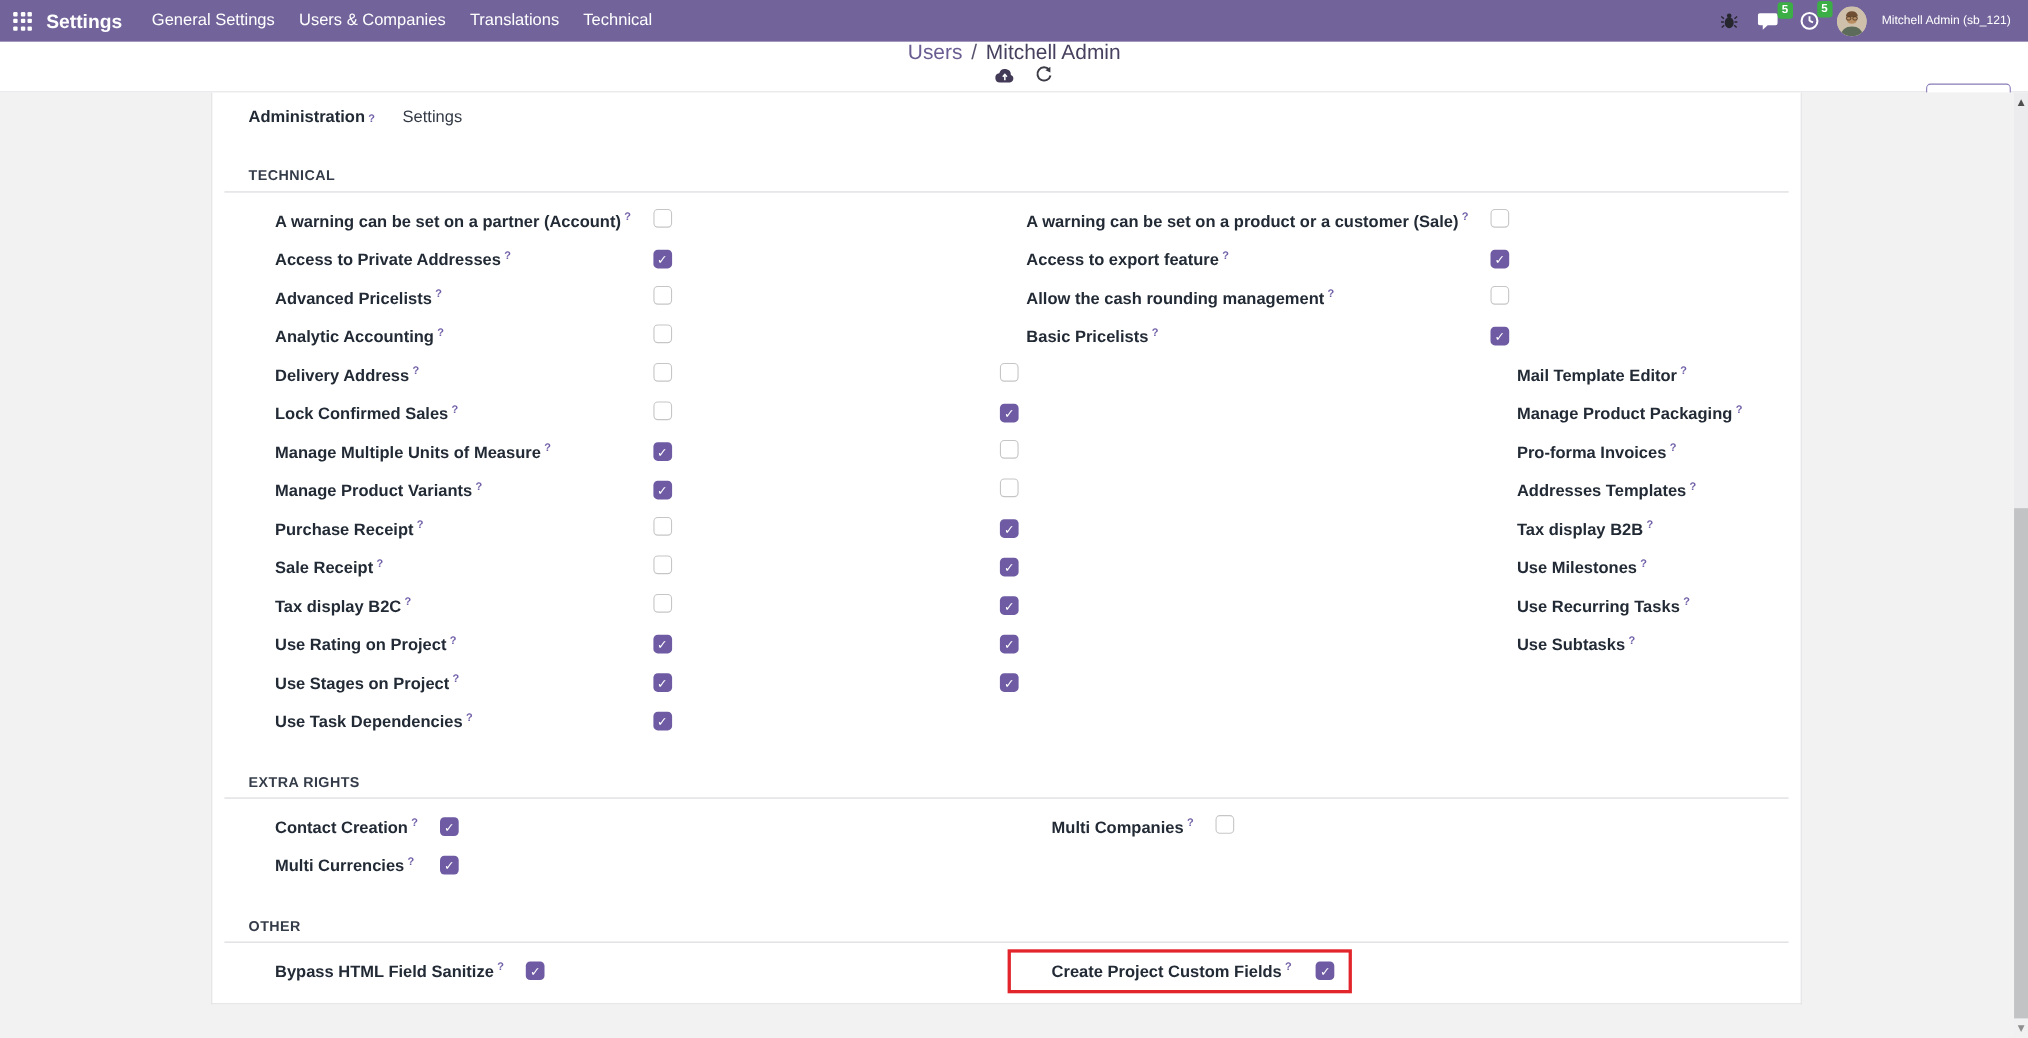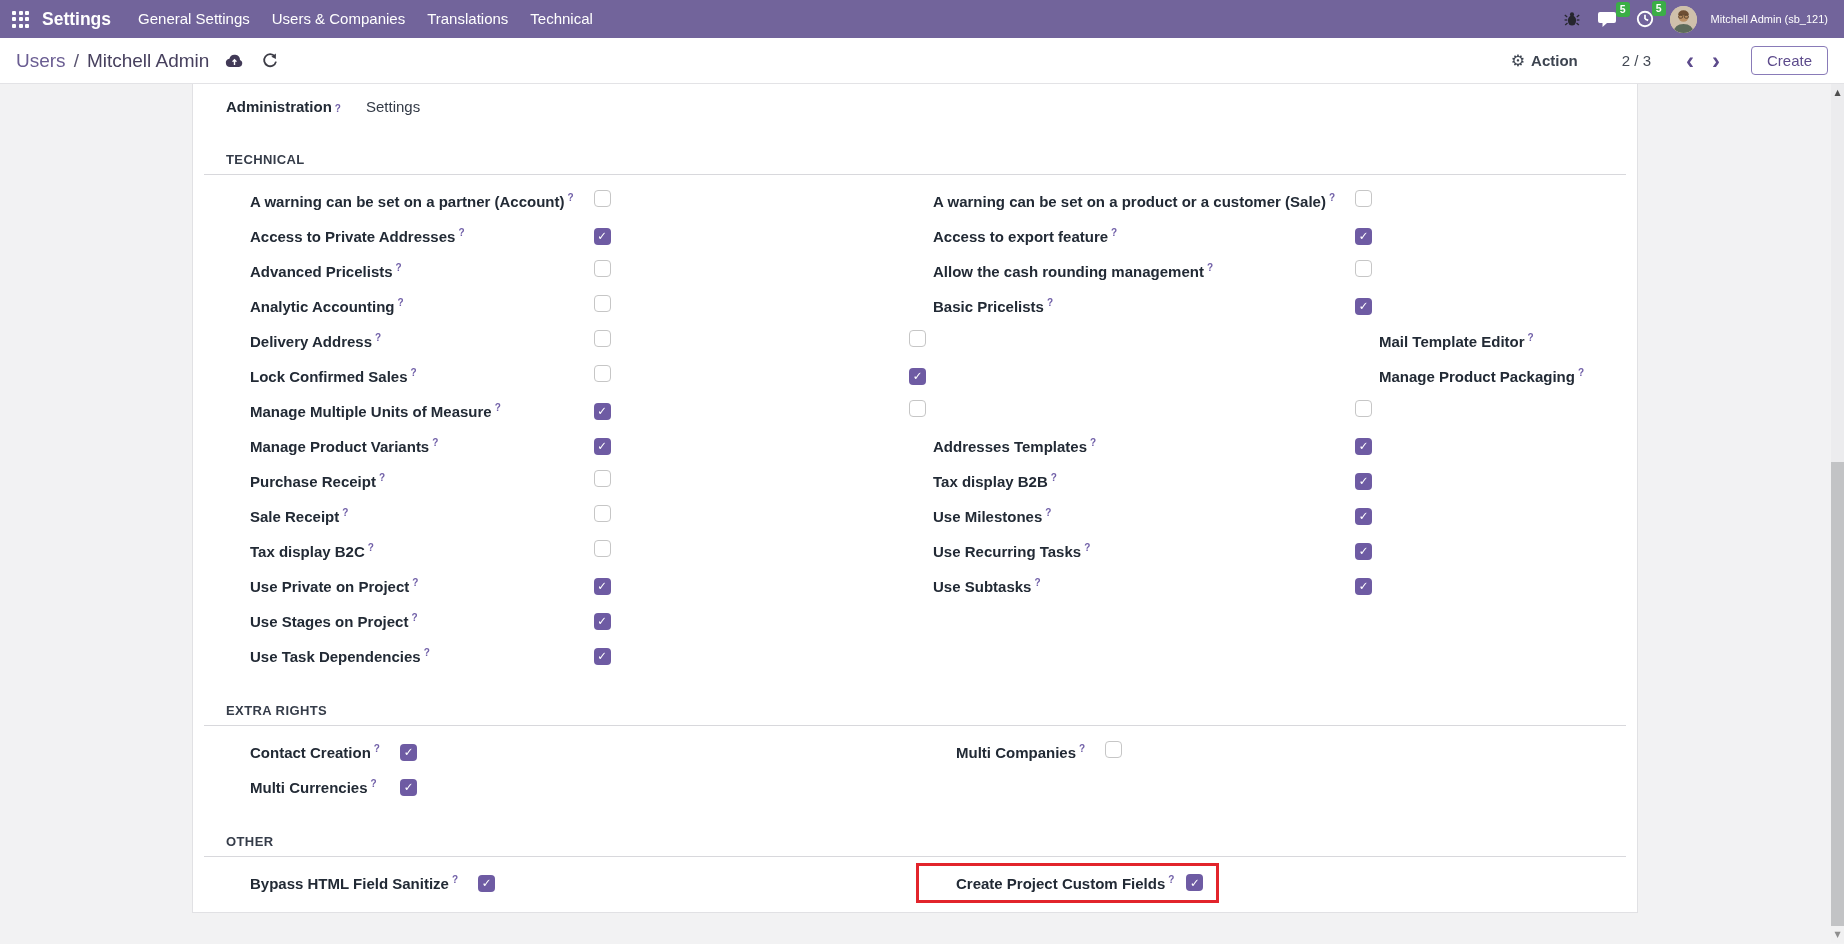--- a/index.html
+++ b/index.html
@@ -25,21 +25,21 @@
   .badge {
     position:absolute; top:-7px; right:-10px; background:#3BAE46; color:#fff;
     font-size:10.5px; font-weight:700; line-height:13px; padding:1px 4px; border-radius:3px;
   }
   .avatar { width:27px; height:27px; border-radius:50%; overflow:hidden; flex:0 0 auto; cursor:pointer; background:#d6cab8; }
   .user-name { font-size:11px; cursor:pointer; white-space:nowrap; }
 
   
   .controlbar {
     height:46px; background:#fff; border-bottom:1px solid #e3e3e6;
-    display:flex; align-items:center; padding:0 16px;
+    display:flex; align-items:center; padding:0 16px;flex-direction:column;
   }
   .breadcrumb { font-size:19px; display:flex; align-items:center; }
   .bc-parent { color:#6a5d92; cursor:pointer; }
   .bc-sep { color:#5a5470; margin:0 8px; }
   .bc-current { color:#47405e; }
   .bc-icons { display:flex; align-items:center; gap:18px; margin-left:16px; }
   .bc-icons svg { display:block; cursor:pointer; }
   .cb-right { margin-left:auto; display:flex; align-items:center; }
   .action-btn { display:flex; align-items:center; gap:6px; font-size:15px; color:#3d4450; cursor:pointer; font-weight:600;}
   .gear-glyph { font-family:"DejaVu Sans",sans-serif; font-size:16px; font-weight:400; }
@@ -80,21 +80,21 @@
   .checkbox.unchecked { background:#fff; border:1px solid #c6c6c6; }
   .checkbox.checked {
     background:#6E5BA3; color:#fff; font-size:11.5px; font-weight:700;
     font-family:"DejaVu Sans",sans-serif;
   }
   .cell-full { grid-column:1 / -1; }
   .highlight-box {
     display:inline-flex; align-items:center; border:3px solid #E2242B;
     padding:8px 13px; margin:-6px 0 -6px -16px;
   }
-  .highlight-box .cell-label { padding-right:12px; }
+  .highlight-box .cell-label { padding-right:22px; }
 
   
   .scrollbar { position:absolute; right:0; top:0; width:13px; height:859px; background:#ececee; }
   .scroll-btn { position:absolute; left:0; width:13px; height:17px; display:flex; align-items:center; justify-content:center; cursor:pointer; font-family:"DejaVu Sans",sans-serif; }
   .scroll-btn.up { top:0; color:#4e4e4e; font-size:8px; }
   .scroll-btn.down { bottom:0; color:#8f8f8f; font-size:8px; background:#f1f1f2; }
   .scroll-thumb { position:absolute; left:0; top:378px; width:13px; height:464px; background:#c2c3c5; cursor:pointer; }
 </style>
 </head>
 <body>
@@ -220,41 +220,42 @@
               <div class="cell-label"><span class="flabel">Manage Multiple Units of Measure</span><sup class="help">?</sup></div>
               <div class="cell-cb"><span class="checkbox checked" role="checkbox" aria-checked="true">✓</span></div>
               <div class="cell-label"><span class="flabel">Manage Product Variants</span><sup class="help">?</sup></div>
               <div class="cell-cb"><span class="checkbox checked" role="checkbox" aria-checked="true">✓</span></div>
               <div class="cell-label"><span class="flabel">Purchase Receipt</span><sup class="help">?</sup></div>
               <div class="cell-cb"><span class="checkbox unchecked" role="checkbox" aria-checked="false"></span></div>
               <div class="cell-label"><span class="flabel">Sale Receipt</span><sup class="help">?</sup></div>
               <div class="cell-cb"><span class="checkbox unchecked" role="checkbox" aria-checked="false"></span></div>
               <div class="cell-label"><span class="flabel">Tax display B2C</span><sup class="help">?</sup></div>
               <div class="cell-cb"><span class="checkbox unchecked" role="checkbox" aria-checked="false"></span></div>
-              <div class="cell-label"><span class="flabel">Use Private on Project</span><sup class="help">?</sup></div>
+              <div class="cell-label"><span class="flabel">Use Rating on Project</span><sup class="help">?</sup></div>
               <div class="cell-cb"><span class="checkbox checked" role="checkbox" aria-checked="true">✓</span></div>
               <div class="cell-label"><span class="flabel">Use Stages on Project</span><sup class="help">?</sup></div>
               <div class="cell-cb"><span class="checkbox checked" role="checkbox" aria-checked="true">✓</span></div>
               <div class="cell-label"><span class="flabel">Use Task Dependencies</span><sup class="help">?</sup></div>
               <div class="cell-cb"><span class="checkbox checked" role="checkbox" aria-checked="true">✓</span></div>
             </div>
             <div class="col-grid second">
               <div class="cell-label"><span class="flabel">A warning can be set on a product or a customer (Sale)</span><sup class="help">?</sup></div>
               <div class="cell-cb"><span class="checkbox unchecked" role="checkbox" aria-checked="false"></span></div>
               <div class="cell-label"><span class="flabel">Access to export feature</span><sup class="help">?</sup></div>
               <div class="cell-cb"><span class="checkbox checked" role="checkbox" aria-checked="true">✓</span></div>
               <div class="cell-label"><span class="flabel">Allow the cash rounding management</span><sup class="help">?</sup></div>
               <div class="cell-cb"><span class="checkbox unchecked" role="checkbox" aria-checked="false"></span></div>
               <div class="cell-label"><span class="flabel">Basic Pricelists</span><sup class="help">?</sup></div>
               <div class="cell-cb"><span class="checkbox checked" role="checkbox" aria-checked="true">✓</span></div>
               <div class="cell-cb"><span class="checkbox unchecked" role="checkbox" aria-checked="false"></span></div>
               <div class="cell-label"><span class="flabel">Mail Template Editor</span><sup class="help">?</sup></div>
               <div class="cell-cb"><span class="checkbox checked" role="checkbox" aria-checked="true">✓</span></div>
               <div class="cell-label"><span class="flabel">Manage Product Packaging</span><sup class="help">?</sup></div>
               <div class="cell-cb"><span class="checkbox unchecked" role="checkbox" aria-checked="false"></span></div>
+              <div class="cell-label"><span class="flabel">Pro-forma Invoices</span><sup class="help">?</sup></div>
               <div class="cell-cb"><span class="checkbox unchecked" role="checkbox" aria-checked="false"></span></div>
               <div class="cell-label"><span class="flabel">Addresses Templates</span><sup class="help">?</sup></div>
               <div class="cell-cb"><span class="checkbox checked" role="checkbox" aria-checked="true">✓</span></div>
               <div class="cell-label"><span class="flabel">Tax display B2B</span><sup class="help">?</sup></div>
               <div class="cell-cb"><span class="checkbox checked" role="checkbox" aria-checked="true">✓</span></div>
               <div class="cell-label"><span class="flabel">Use Milestones</span><sup class="help">?</sup></div>
               <div class="cell-cb"><span class="checkbox checked" role="checkbox" aria-checked="true">✓</span></div>
               <div class="cell-label"><span class="flabel">Use Recurring Tasks</span><sup class="help">?</sup></div>
               <div class="cell-cb"><span class="checkbox checked" role="checkbox" aria-checked="true">✓</span></div>
               <div class="cell-label"><span class="flabel">Use Subtasks</span><sup class="help">?</sup></div>

